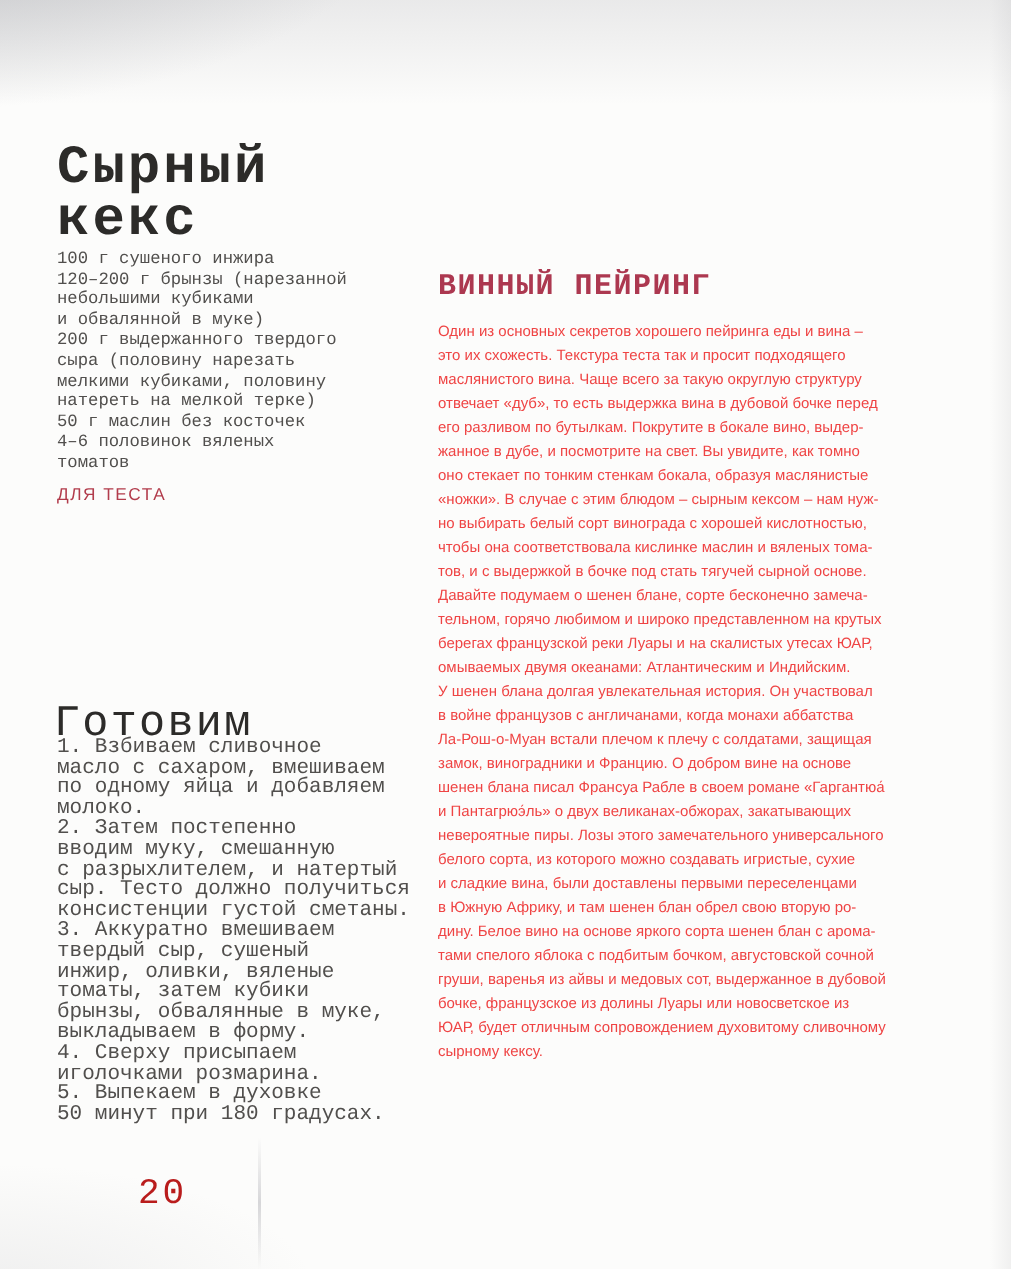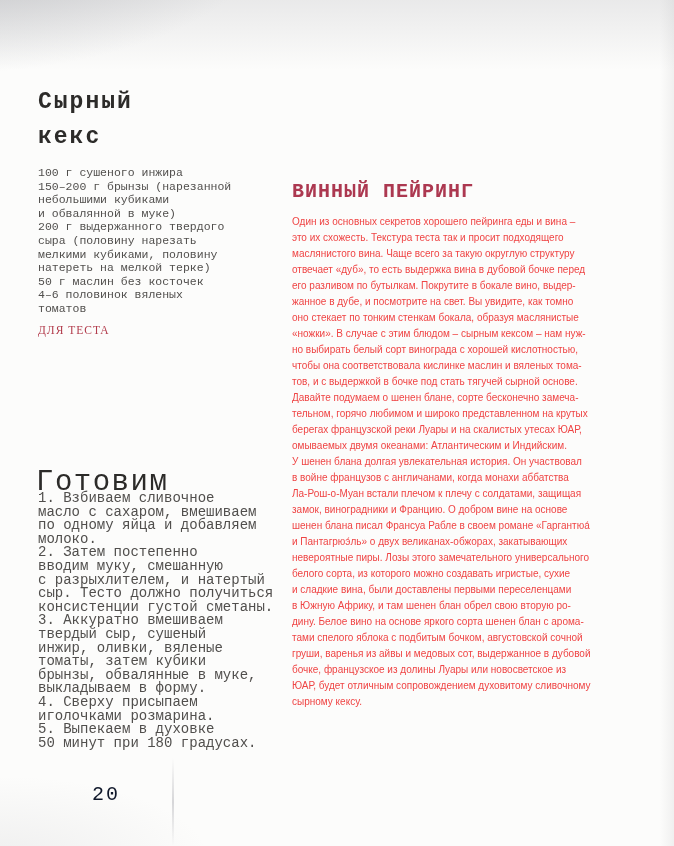--- a/index.html
+++ b/index.html
@@ -27,32 +27,32 @@
     background:linear-gradient(to bottom, rgba(210,210,212,0), rgba(205,205,208,0.8), rgba(210,210,212,0));
     pointer-events:none;
   }
 
   .pre { white-space:pre; }
 
   
   .title {
     position:absolute; left:38px; top:70px;
     font-family:"Liberation Mono", monospace;
-    font-weight:bold; font-size:23px; line-height:35px;
+    font-weight:bold; font-size:36px; line-height:35px;
     letter-spacing:2px; color:#2c2b29;
   }
   .ingredients {
     position:absolute; left:38px; top:166px;
     font-family:"Liberation Mono", monospace;
     font-size:11.5px; line-height:13.6px;
     color:#514f4d;
   }
   .dough-head {
     position:absolute; left:38px; top:324px;
-    font-family:Liberation Serif, serif;
+    font-family:Liberation Sans, sans-serif;
     font-size:11.5px; letter-spacing:1px;
     color:#b23c4c;
   }
   .dough-list {
     position:absolute; left:38px; top:339px;
     font-family:"Liberation Mono", monospace;
     font-size:11.5px; line-height:13.6px;
     color:#514f4d;
   }
   .cook-head {
@@ -63,22 +63,22 @@
   }
   .steps {
     position:absolute; left:38px; top:492px;
     font-family:"Liberation Mono", monospace;
     font-size:14px; line-height:13.6px;
     color:#514f4d;
   }
   .page-num {
     position:absolute; left:92px; top:783px;
     font-family:"Liberation Mono", monospace;
-    font-size:20px; letter-spacing:2px;
-    color:#0f172a;
+    font-size:24px; letter-spacing:2px;
+    color:#b91c1c;
   }
 
   
   .intro {
     position:absolute; left:292px; top:74px; margin:0;
     font-size:14px; line-height:20px;
     color:#c34e68;
   }
   .pairing-head {
     position:absolute; left:292px; top:181px; margin:0;
@@ -95,21 +95,21 @@
 </head>
 <body>
 
 <div class="page">
   <div class="shade-top"></div>
 
   <h1 class="title pre">Сырный
 кекс</h1>
 
   <div class="ingredients pre">100 г сушеного инжира
-150–200 г брынзы (нарезанной
+120–200 г брынзы (нарезанной
 небольшими кубиками
 и обвалянной в муке)
 200 г выдержанного твердого
 сыра (половину нарезать
 мелкими кубиками, половину
 натереть на мелкой терке)
 50 г маслин без косточек
 4–6 половинок вяленых
 томатов</div>
 

